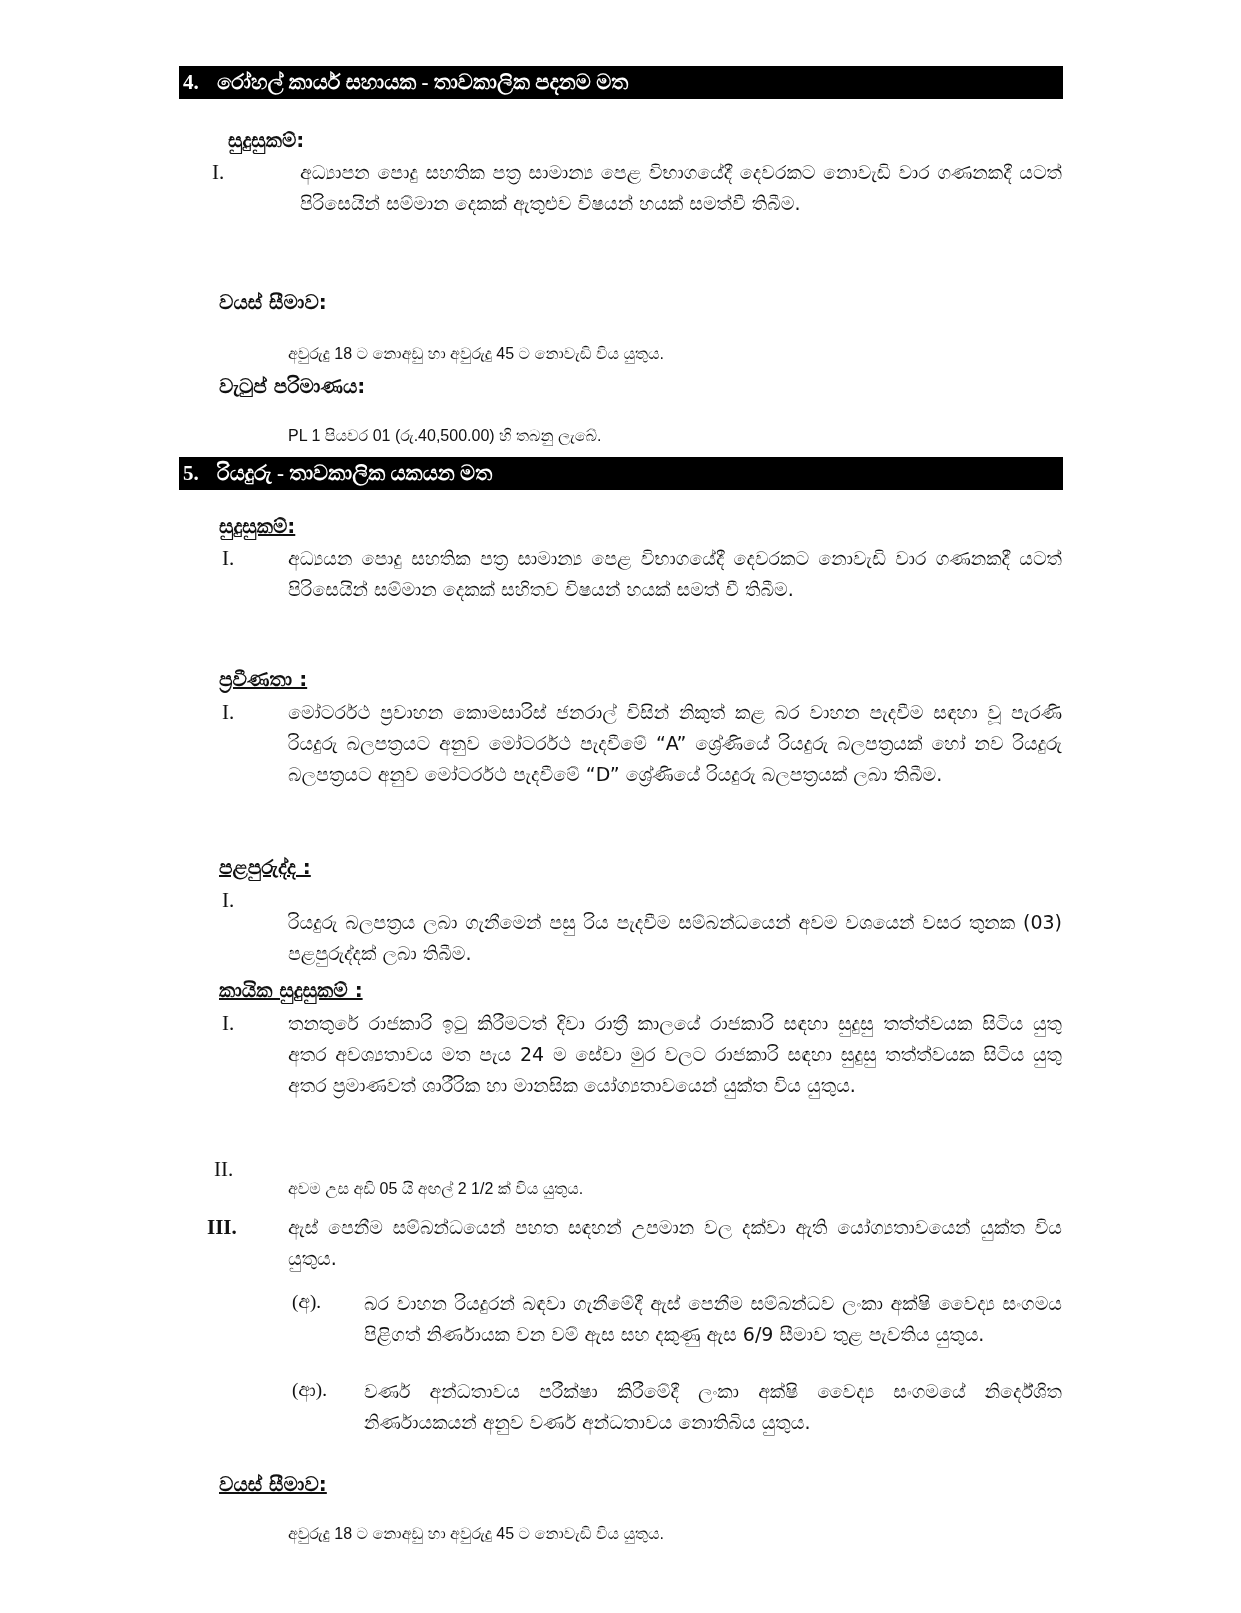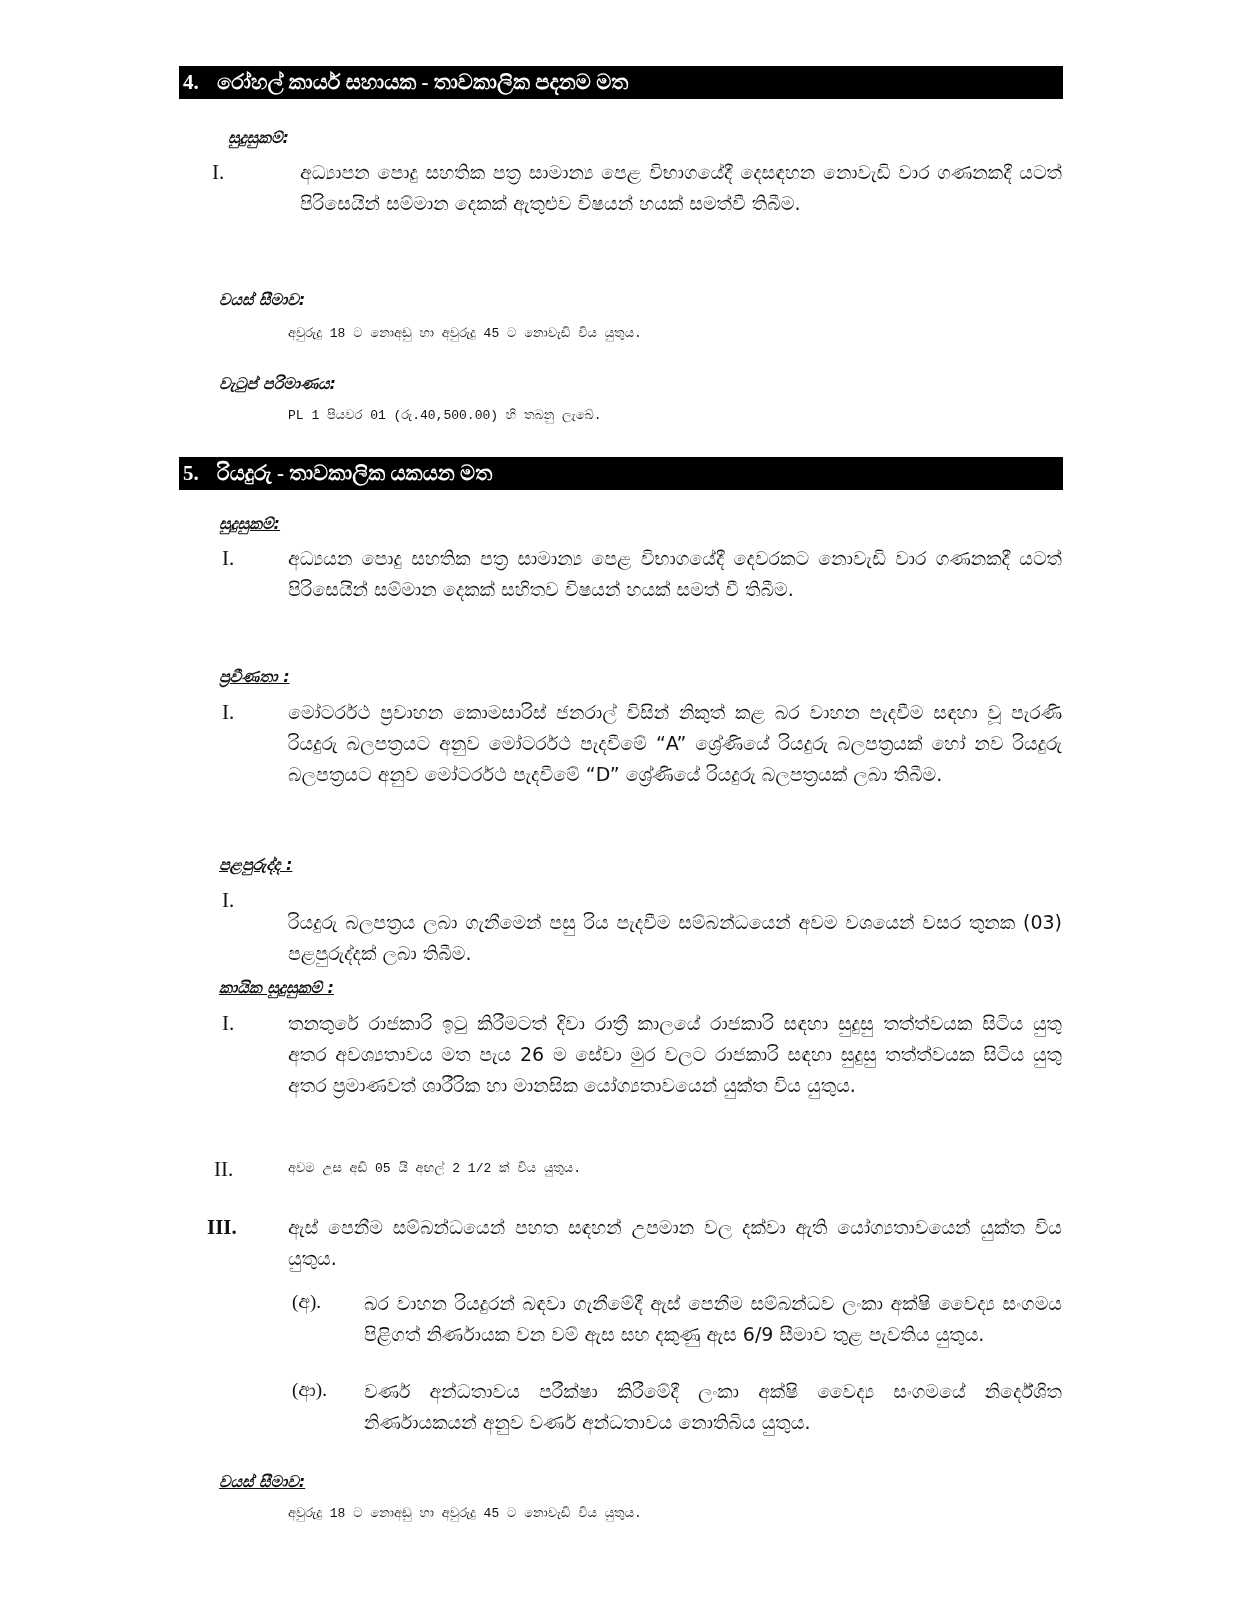--- a/index.html
+++ b/index.html
@@ -8,49 +8,49 @@
       font-family: "Liberation Serif", "DejaVu Serif", serif; color: #111;
     }
     .page { position: absolute; left: 0; top: 0; width: 1241px; height: 1613px; }
     .section-bar {
       position: absolute; left: 179px; width: 884px; height: 33px;
       background: #000; color: #fff; display: flex; align-items: center;
       font-size: 21px; font-weight: bold; box-sizing: border-box; padding-left: 4px;
     }
     .section-bar .num { display: inline-block; width: 34px; }
     .heading {
-      position: absolute; font-size: 16px; font-weight: bold;
+      position: absolute; font-size: 20px; font-weight: bold;
       font-family: "DejaVu Sans", sans-serif;
-      font-style: italic;
     }
     .heading.u { text-decoration: underline; }
     .roman { position: absolute; font-size: 21px; }
     .para {
       position: absolute; font-size: 19px; line-height: 31px; text-align: justify;
       font-family: "DejaVu Sans", sans-serif;
     }
     .plain {
-      position: absolute; font-size: 13px; line-height: 28px;
-      font-family: Liberation Mono, monospace;
+      position: absolute; font-size: 16px; line-height: 28px;
+      font-family: Liberation Sans, sans-serif;
+      margin-top: 20px;
     }
     .sublabel { position: absolute; font-size: 19px; }
   </style>
 </head>
 <body>
 
 <div class="page">
 
   <div class="section-bar" style="top:66px;">
     <span class="num">4.</span>
     <span>රෝහල් කාර්ය සහායක - තාවකාලික පදනම මත</span>
   </div>
 
   <div class="heading" style="left:228px; top:128px;">සුදුසුකම්:</div>
   <div class="roman" style="left:212px; top:160px;">I.</div>
-  <div class="para" style="left:300px; top:157px; width:762px;">අධ්‍යාපන පොදු සහතික පත්‍ර සාමාන්‍ය පෙළ විභාගයේදී දෙසඳහන නොවැඩි වාර ගණනකදී යටත් පිරිසෙයින් සම්මාන දෙකක් ඇතුළුව විෂයන් හයක් සමත්වී තිබීම.</div>
+  <div class="para" style="left:300px; top:157px; width:762px;">අධ්‍යාපන පොදු සහතික පත්‍ර සාමාන්‍ය පෙළ විභාගයේදී දෙවරකට නොවැඩි වාර ගණනකදී යටත් පිරිසෙයින් සම්මාන දෙකක් ඇතුළුව විෂයන් හයක් සමත්වී තිබීම.</div>
 
   <div class="heading" style="left:219px; top:290px;">වයස් සීමාව:</div>
   <div class="plain" style="left:288px; top:320px;">අවුරුදු 18 ට නොඅඩු හා අවුරුදු 45 ට නොවැඩි විය යුතුය.</div>
 
   <div class="heading" style="left:219px; top:374px;">වැටුප් පරිමාණය:</div>
   <div class="plain" style="left:288px; top:402px;">PL 1 පියවර 01 (රු.40,500.00) හි තබනු ලැබේ.</div>
 
   <div class="section-bar" style="top:457px;">
     <span class="num">5.</span>
     <span>රියදුරු - තාවකාලික යකයන මත</span>
@@ -63,21 +63,21 @@
   <div class="heading u" style="left:219px; top:667px;">ප්‍රවීණතා :</div>
   <div class="roman" style="left:222px; top:700px;">I.</div>
   <div class="para" style="left:288px; top:697px; width:774px;">මෝටර්රථ ප්‍රවාහන කොමසාරිස් ජනරාල් විසින් නිකුත් කළ බර වාහන පැදවීම සඳහා වූ පැරණි රියදුරු බලපත්‍රයට අනුව මෝටර්රථ පැදවීමේ “A” ශ්‍රේණියේ රියදුරු බලපත්‍රයක් හෝ නව රියදුරු බලපත්‍රයට අනුව මෝටර්රථ පැදවීමේ “D” ශ්‍රේණියේ රියදුරු බලපත්‍රයක් ලබා තිබීම.</div>
 
   <div class="heading u" style="left:219px; top:855px;">පළපුරුද්ද :</div>
   <div class="roman" style="left:222px; top:888px;">I.</div>
   <div class="para" style="left:288px; top:885px; width:774px;margin-top:22px;">රියදුරු බලපත්‍රය ලබා ගැනීමෙන් පසු රිය පැදවීම සම්බන්ධයෙන් අවම වශයෙන් වසර තුනක (03) පළපුරුද්දක් ලබා තිබීම.</div>
 
   <div class="heading u" style="left:219px; top:978px;text-align:center;">කායික සුදුසුකම් :</div>
   <div class="roman" style="left:222px; top:1011px;">I.</div>
-  <div class="para" style="left:288px; top:1008px; width:774px;">තනතුරේ රාජකාරි ඉටු කිරීමටත් දිවා රාත්‍රී කාලයේ රාජකාරි සඳහා සුදුසු තත්ත්වයක සිටිය යුතු අතර අවශ්‍යතාවය මත පැය 26 ම සේවා මුර වලට රාජකාරි සඳහා සුදුසු තත්ත්වයක සිටිය යුතු අතර ප්‍රමාණවත් ශාරීරික හා මානසික යෝග්‍යතාවයෙන් යුක්ත විය යුතුය.</div>
+  <div class="para" style="left:288px; top:1008px; width:774px;">තනතුරේ රාජකාරි ඉටු කිරීමටත් දිවා රාත්‍රී කාලයේ රාජකාරි සඳහා සුදුසු තත්ත්වයක සිටිය යුතු අතර අවශ්‍යතාවය මත පැය 24 ම සේවා මුර වලට රාජකාරි සඳහා සුදුසු තත්ත්වයක සිටිය යුතු අතර ප්‍රමාණවත් ශාරීරික හා මානසික යෝග්‍යතාවයෙන් යුක්ත විය යුතුය.</div>
 
   <div class="roman" style="left:214px; top:1157px;text-align:center;">II.</div>
   <div class="plain" style="left:288px; top:1155px;">අවම උස අඩි 05 යි අඟල් 2 1/2 ක් විය යුතුය.</div>
 
   <div class="roman" style="left:207px; top:1215px;font-weight:bold;">III.</div>
   <div class="para" style="left:288px; top:1212px; width:774px;">ඇස් පෙනීම සම්බන්ධයෙන් පහත සඳහන් උපමාන වල දක්වා ඇති යෝග්‍යතාවයෙන් යුක්ත විය යුතුය.</div>
 
   <div class="sublabel" style="left:292px; top:1291px;">(අ).</div>
   <div class="para" style="left:364px; top:1288px; width:698px;">බර වාහන රියදුරන් බඳවා ගැනීමේදී ඇස් පෙනීම සම්බන්ධව ලංකා අක්ෂි වෛද්‍ය සංගමය පිළිගත් නිර්ණායක වන වම් ඇස සහ දකුණු ඇස 6/9 සීමාව තුළ පැවතිය යුතුය.</div>
 

